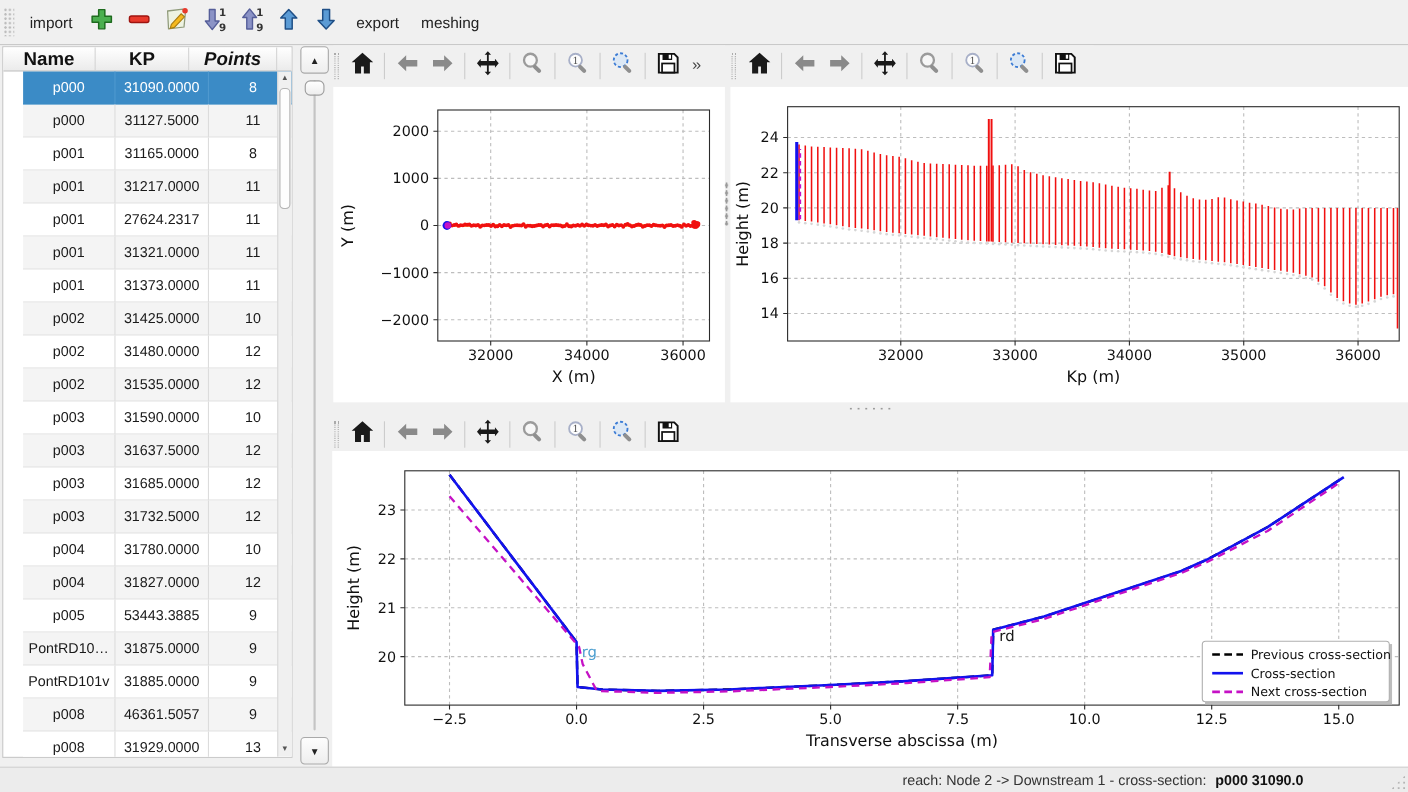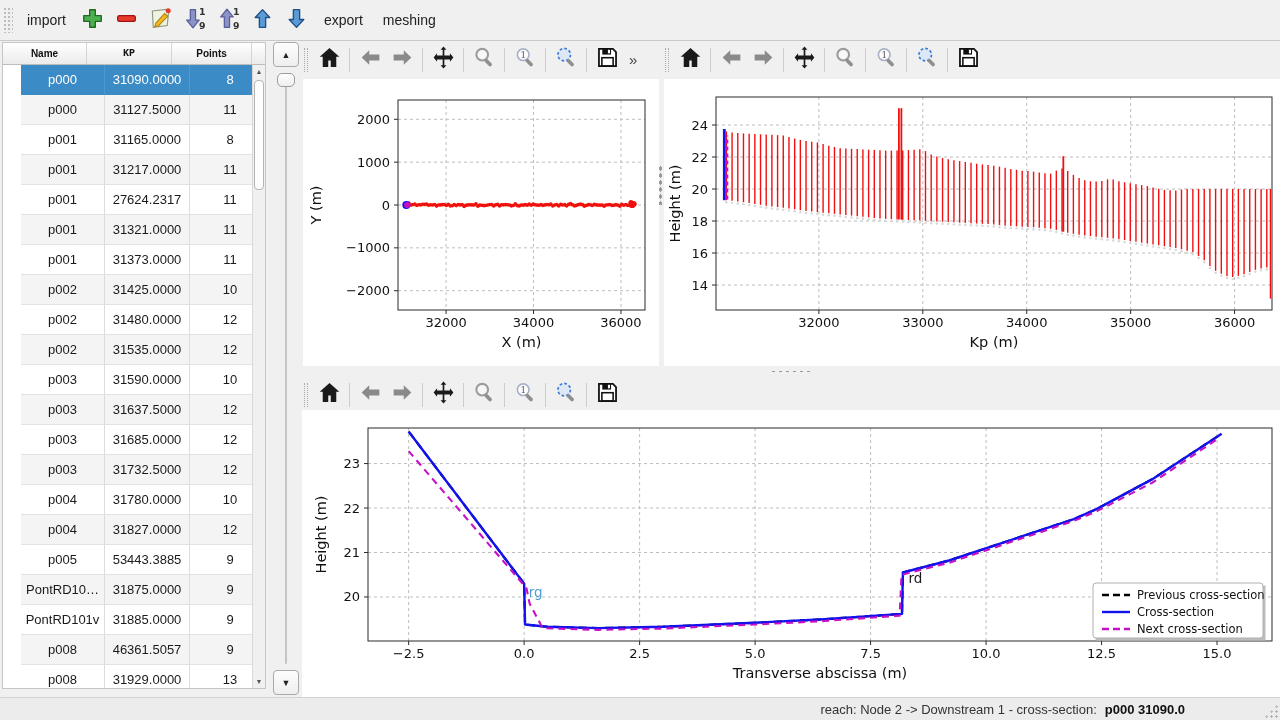--- a/index.html
+++ b/index.html
@@ -14,24 +14,24 @@
     background-size:4px 4px; }
   .txt-btn { padding:5px 10px; font-size:14px; color:#222; border-radius:3px; cursor:default;text-align:right; }
   .icon-btn { width:34px; height:32px; display:flex; align-items:center; justify-content:center;
     border-radius:3px; cursor:default; }
   .icon-btn svg { width:25px; height:25px; }
 
   
   .xs-table { position:absolute; left:2px; top:42px; width:264px; height:647px;
     background:#fff; border:1px solid #c6c6c6; overflow:hidden; }
   .xs-head { display:flex; height:22px; background:linear-gradient(#ffffff,#ebebeb);
-    border-bottom:1px solid #bdbdbd; font-weight:bold; font-size:10px; color:#111; }
+    border-bottom:1px solid #bdbdbd; font-weight:bold; font-size:17px; color:#111; }
   .xs-head > div { display:flex; align-items:center; justify-content:center;
     border-right:1px solid #d4d4d4; }
-  .hc-name { width:84px; } .hc-kp { width:85px;font-family:Liberation Mono, monospace; } .hc-points { width:80px; }
+  .hc-name { width:84px; } .hc-kp { width:85px; } .hc-points { width:80px;font-style:italic; }
   .hc-sb { width:13px; border-right:none !important; }
   .xs-body { position:absolute; left:18px; top:22px; width:250px; bottom:0; }
   .xs-row { display:flex; height:30px; font-size:13px; color:#1a1a1a; background:#fff; }
   .xs-row:nth-child(even) { background:#f4f4f4; }
   .xs-row.selected { background:#3b8bc6; color:#fff; }
   .xs-row > div { display:flex; align-items:center; justify-content:center;
     border-right:1px solid #dcdcdc; border-bottom:1px solid #e3e3e3; overflow:hidden; white-space:nowrap; }
   .xs-row.selected > div { border-right-color:#4f99cf; border-bottom-color:#3b8bc6; }
   .c-name { width:84px; } .c-kp { width:85px; } .c-points { width:80px; border-right:none !important; }
 

